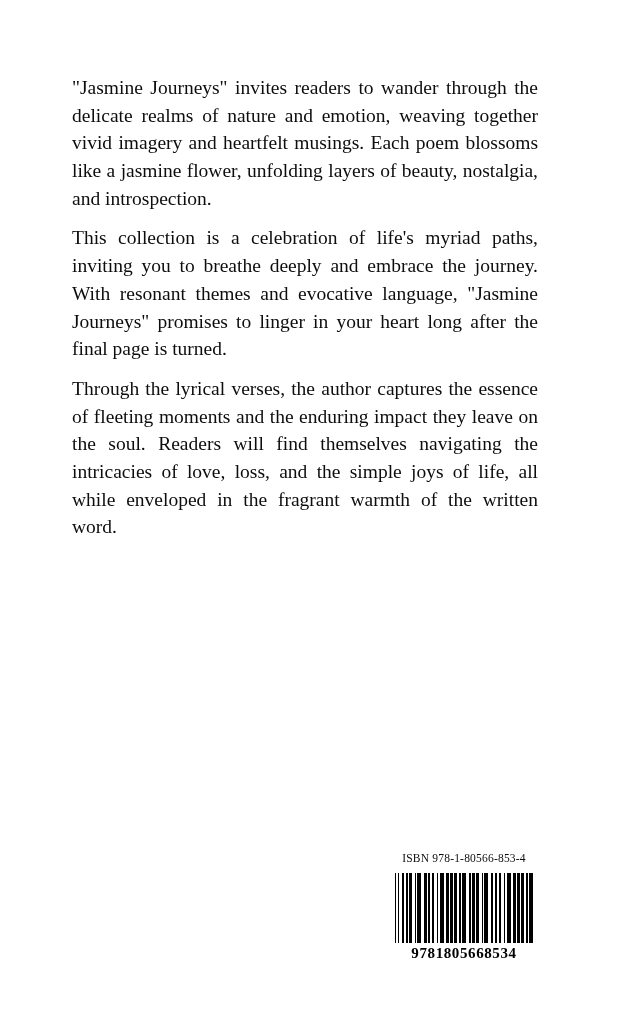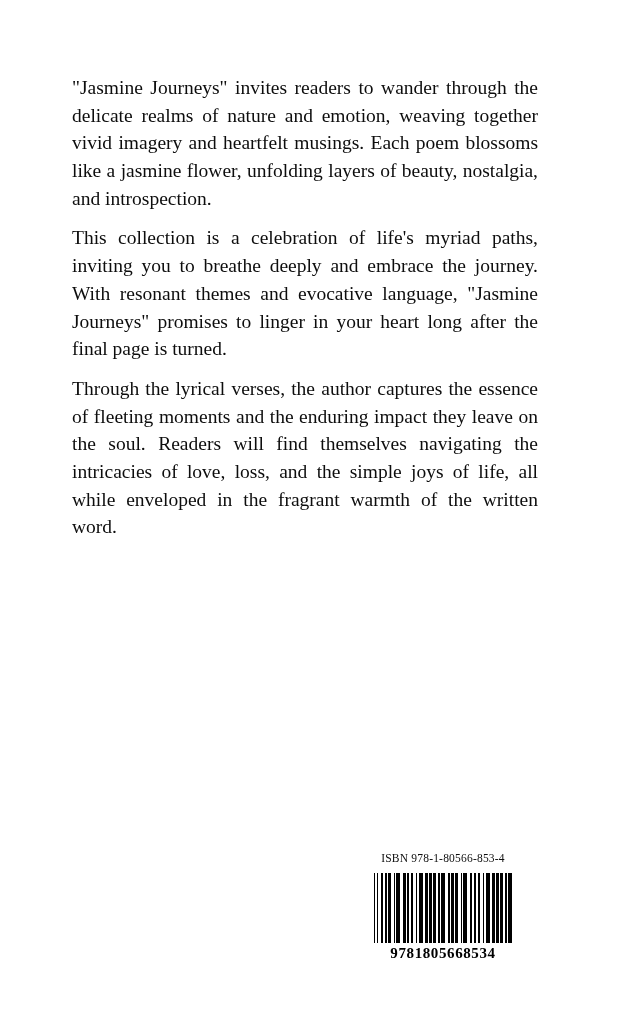--- a/index.html
+++ b/index.html
@@ -36,21 +36,21 @@
     text-align: justify;
     text-justify: inter-word;
     hyphens: none;
     color: #0d0d0d;
   }
   .blurb p:last-child {
     margin-bottom: 0;
   }
   .barcode-block {
     position: absolute;
-    left: 369px;
+    left: 390px;
     top: 852px;
     width: 148px;
     text-align: center;
   }
   .isbn-text {
     font-size: 11.5px;
     letter-spacing: 0.2px;
     color: #0d0d0d;
     margin-bottom: 5px;
     font-family: "Liberation Serif", "DejaVu Serif", serif;

